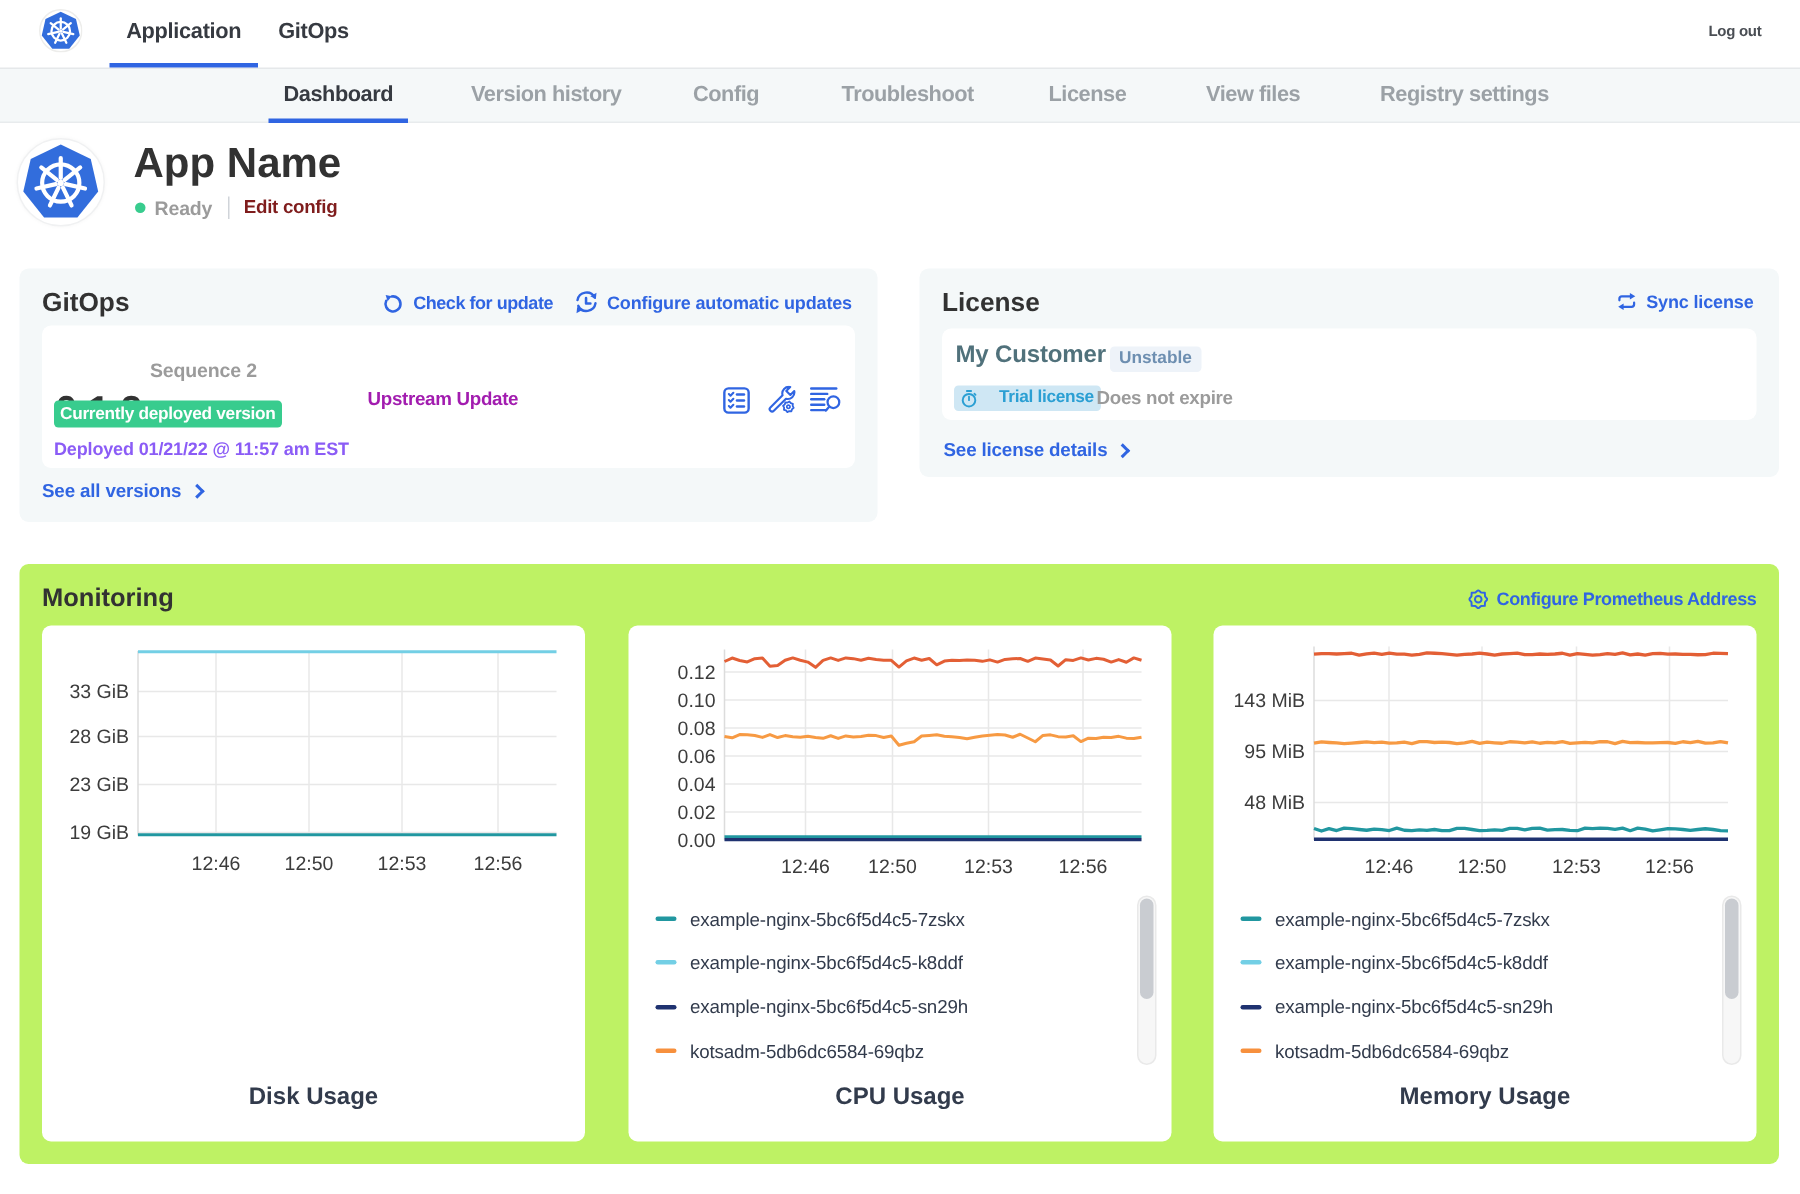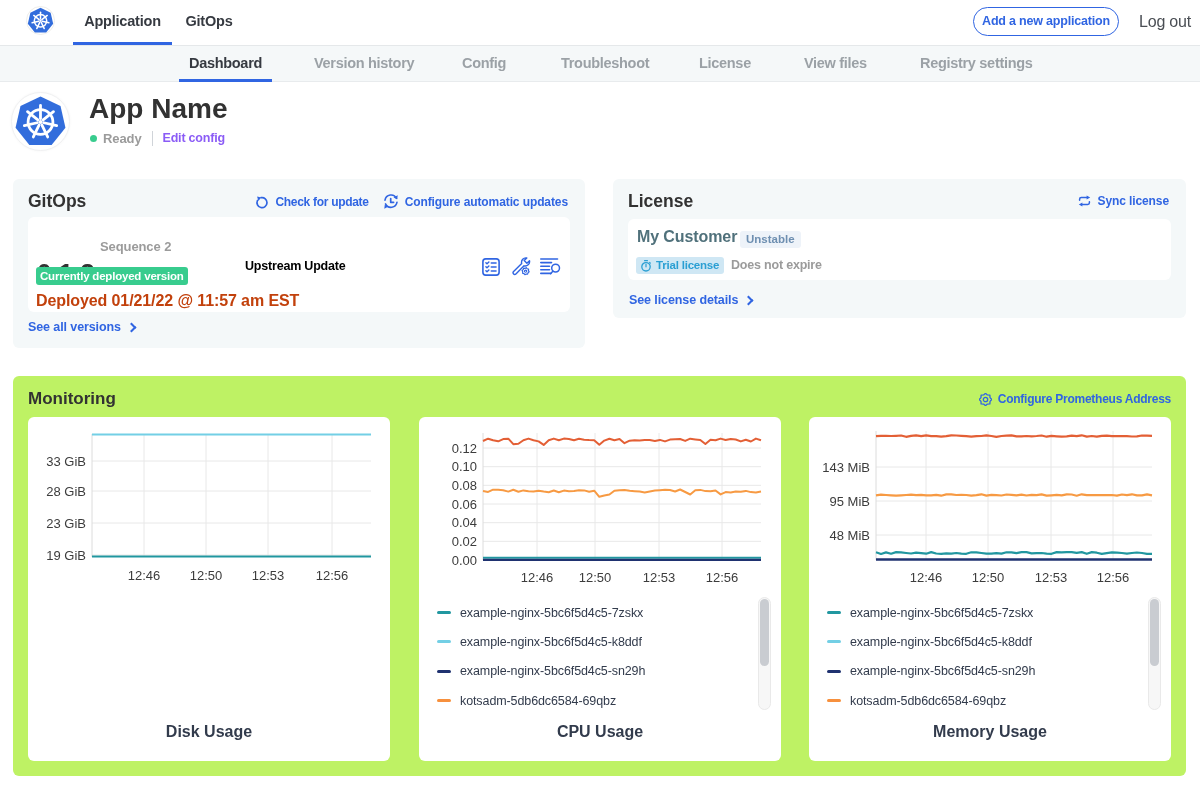--- a/index.html
+++ b/index.html
@@ -7,53 +7,53 @@
 .page { position:relative; width:1200px; height:796px; }
 
 
 .topnav { position:absolute; left:0; top:0; width:1200px; height:46px; background:#fff; border-bottom:1px solid #e5e8ea; }
 .k8slogo-sm { position:absolute; left:26px; top:6px; width:29px; height:29px; }
 .tab { position:absolute; top:0; height:46px; line-height:43px; font-size:14.5px; font-weight:bold; color:#363a41; text-align:center; letter-spacing:-0.2px; }
 .tab.application { left:73px; width:99px; }
 .tab.application::after { content:""; position:absolute; left:0; bottom:1px; width:100%; height:3px; background:#3065e2; }
 .tab.gitops { left:183px; width:52px; }
 .addapp { position:absolute; left:973px; top:7px; width:146px; height:29px; border:1px solid #3065e2; border-radius:15px; color:#3065e2; font-size:12.5px; font-weight:bold; text-align:center; line-height:27px; background:#fff; letter-spacing:-0.2px; }
-.logout { position:absolute; left:1139px; top:0; height:46px; line-height:43px; font-size:16px; font-weight:normal; color:#4a4e54; letter-spacing:-0.2px; }
+.logout { position:absolute; left:1139px; top:0; height:46px; line-height:43px; font-size:10px; font-weight:bold; color:#4a4e54; letter-spacing:-0.2px; }
 
 
 .subnav { position:absolute; left:0; top:46px; width:1200px; height:36px; background:#f5f8f9; border-bottom:1px solid #e8ebed; }
 .subitem { position:absolute; top:0; height:36px; line-height:35px; font-size:14.5px; font-weight:bold; color:#9ba1a6; letter-spacing:-0.3px; }
 .subitem.active { color:#363a41; }
 .subitem.active::after { content:""; position:absolute; left:-10px; right:-10px; bottom:0; height:3px; background:#3065e2; }
 
 
 .apphead { position:absolute; left:0; top:82px; width:1200px; height:86px; background:#fff; }
 .appicon { position:absolute; left:11px; top:10px; width:59px; height:59px; border-radius:50%; border:1px solid #f0f1f2; background:#fff; box-shadow:0 0 3px rgba(0,0,0,0.04); display:flex; align-items:center; justify-content:center; }
 .appname { position:absolute; left:89px; top:11px; font-size:28px; font-weight:bold; color:#323232; }
 .appstatus { position:absolute; left:90px; top:47px; height:18px; font-size:13px; color:#9b9b9b; font-weight:bold; display:flex; align-items:center; letter-spacing:-0.1px; }
 .dot { width:7px; height:7px; border-radius:50%; background:#38cc8e; margin-right:6px; }
 .statusdiv { width:1px; height:15px; background:#d0d4d9; margin:0 10px; }
-.editcfg { color:#8b5cf6; font-size:12.5px; font-weight:bold; letter-spacing:-0.2px; }
+.editcfg { color:#7f1d1d; font-size:12.5px; font-weight:bold; letter-spacing:-0.2px; }
 
 
 .card { position:absolute; background:#f4f8f9; border-radius:6px; }
 .card-version { left:13px; top:179px; width:572px; height:169px; }
 .card-license { left:613px; top:179px; width:573px; height:139px; }
 .cardtitle { position:absolute; left:15px; top:12px; font-size:17.5px; font-weight:bold; color:#323232; }
 .whitebox { position:absolute; background:#fff; border-radius:6px; }
 .vwhite { left:15px; top:38px; width:542px; height:95px; }
 .lwhite { left:15px; top:40px; width:543px; height:61px; }
 .toplinks { position:absolute; top:15px; right:17px; display:flex; align-items:center; font-size:12px; font-weight:bold; color:#3065e2; letter-spacing:-0.1px; }
 .toplinks .lk { display:flex; align-items:center; margin-left:14px; }
 .toplinks svg { margin-right:6px; display:block; }
 .vernum { position:absolute; left:9px; top:14px; font-size:26px; font-weight:bold; color:#323232;margin-top:27px; }
 .seq { position:absolute; left:72px; top:22px; font-size:13px; color:#9b9b9b; font-weight:bold; letter-spacing:-0.1px; }
 .deployedtag { position:absolute; left:8px; top:50px; height:18px; background:#38cc8e; border-radius:3px; color:#fff; font-size:11.5px; font-weight:bold; line-height:18px; padding:0 4px; letter-spacing:-0.2px; }
-.deployedtxt { position:absolute; left:8px; top:75px; font-size:16px; color:#c2410c; font-weight:bold; letter-spacing:-0.1px; }
-.upstream { position:absolute; left:217px; top:42px; font-size:12.5px; color:#000000; font-weight:bold; letter-spacing:-0.2px; }
+.deployedtxt { position:absolute; left:8px; top:75px; font-size:12px; color:#8b5cf6; font-weight:bold; letter-spacing:-0.1px; }
+.upstream { position:absolute; left:217px; top:42px; font-size:12.5px; color:#a21caf; font-weight:bold; letter-spacing:-0.2px; }
 .vicons { position:absolute; right:8px; top:32px; height:35px; display:flex; align-items:center; } .vicons svg { display:block; }
 .seeall { position:absolute; left:15px; top:141px; font-size:12.5px; font-weight:bold; color:#3065e2; display:flex; align-items:center; letter-spacing:-0.1px; }
 .chev { display:inline-block; width:7px; height:7px; border-right:2px solid #3065e2; border-top:2px solid #3065e2; transform:rotate(45deg); margin-left:7px; margin-top:1px; }
 .mycustomer { position:absolute; left:9px; top:9px; font-size:16px; font-weight:bold; color:#50717b; letter-spacing:-0.1px; }
 .unstable { position:absolute; left:112px; top:12px; height:17px; background:#eef3f9; border-radius:3px; color:#6e8fb1; font-size:11.5px; font-weight:bold; line-height:17px; padding:0 6px; }
 .trialtag svg { display:block; } .trialtag { position:absolute; left:8px; top:38px; height:17px; background:#cfe7f4; border-radius:3px; color:#2b9fd3; font-size:11.5px; font-weight:bold; line-height:17px; padding:0 5px 0 4px; display:flex; align-items:center; letter-spacing:-0.2px; }
 .noexpire { position:absolute; left:103px; top:39px; font-size:12.5px; color:#9b9b9b; font-weight:bold; letter-spacing:-0.2px; }
 .seelicense { position:absolute; left:16px; top:114px; font-size:12.5px; font-weight:bold; color:#3065e2; display:flex; align-items:center; letter-spacing:-0.1px; }
 
 
@@ -83,21 +83,20 @@
           <line x1="14.50" y1="13.04" x2="14.50" y2="6.20" stroke="#ffffff" stroke-width="1.5" stroke-linecap="round"></line>
           <line x1="15.88" y1="13.70" x2="21.22" y2="9.44" stroke="#ffffff" stroke-width="1.5" stroke-linecap="round"></line>
           <line x1="16.22" y1="15.19" x2="22.88" y2="16.71" stroke="#ffffff" stroke-width="1.5" stroke-linecap="round"></line>
           <line x1="15.26" y1="16.39" x2="18.23" y2="22.55" stroke="#ffffff" stroke-width="1.5" stroke-linecap="round"></line>
           <line x1="13.74" y1="16.39" x2="10.77" y2="22.55" stroke="#ffffff" stroke-width="1.5" stroke-linecap="round"></line>
           <line x1="12.78" y1="15.19" x2="6.12" y2="16.71" stroke="#ffffff" stroke-width="1.5" stroke-linecap="round"></line>
           <line x1="13.12" y1="13.70" x2="7.78" y2="9.44" stroke="#ffffff" stroke-width="1.5" stroke-linecap="round"></line>
         </svg></div>
     <div class="tab application">Application</div>
     <div class="tab gitops">GitOps</div>
-    <div class="addapp">Add a new application</div>
     <div class="logout">Log out</div>
   </div>
 
   <div class="subnav">
     <div class="subitem active" style="left:189px;">Dashboard</div>
     <div class="subitem" style="left:314px;">Version history</div>
     <div class="subitem" style="left:462px;">Config</div>
     <div class="subitem" style="left:561px;">Troubleshoot</div>
     <div class="subitem" style="left:699px;">License</div>
     <div class="subitem" style="left:804px;">View files</div>
@@ -203,21 +202,21 @@
     <div class="whitebox lwhite">
       <div class="mycustomer">My Customer</div>
       <div class="unstable">Unstable</div>
       <div class="trialtag">
           <svg width="12" height="12" viewBox="0 0 12 12">
             <circle cx="6" cy="6.8" r="4.2" fill="none" stroke="#2b9fd3" stroke-width="1.3"></circle>
             <line x1="6" y1="6.8" x2="6" y2="4.4" stroke="#2b9fd3" stroke-width="1.2" stroke-linecap="round"></line>
             <line x1="4.6" y1="0.7" x2="7.4" y2="0.7" stroke="#2b9fd3" stroke-width="1.3" stroke-linecap="round"></line>
             <line x1="9.6" y1="2.4" x2="10.4" y2="3.2" stroke="#2b9fd3" stroke-width="1.1" stroke-linecap="round"></line>
           </svg>
-          <span style="margin-left:4px;">Trial license</span>
+          <span style="margin-left:14px;">Trial license</span>
         </div>
       <div class="noexpire">Does not expire</div>
     </div>
     <div class="seelicense">See license details<span class="chev"></span></div>
   </div>
 
   <div class="monitor">
     <div class="montitle">Monitoring</div>
     <div class="configprom">
         <svg width="13" height="13" viewBox="0 0 13 13">

